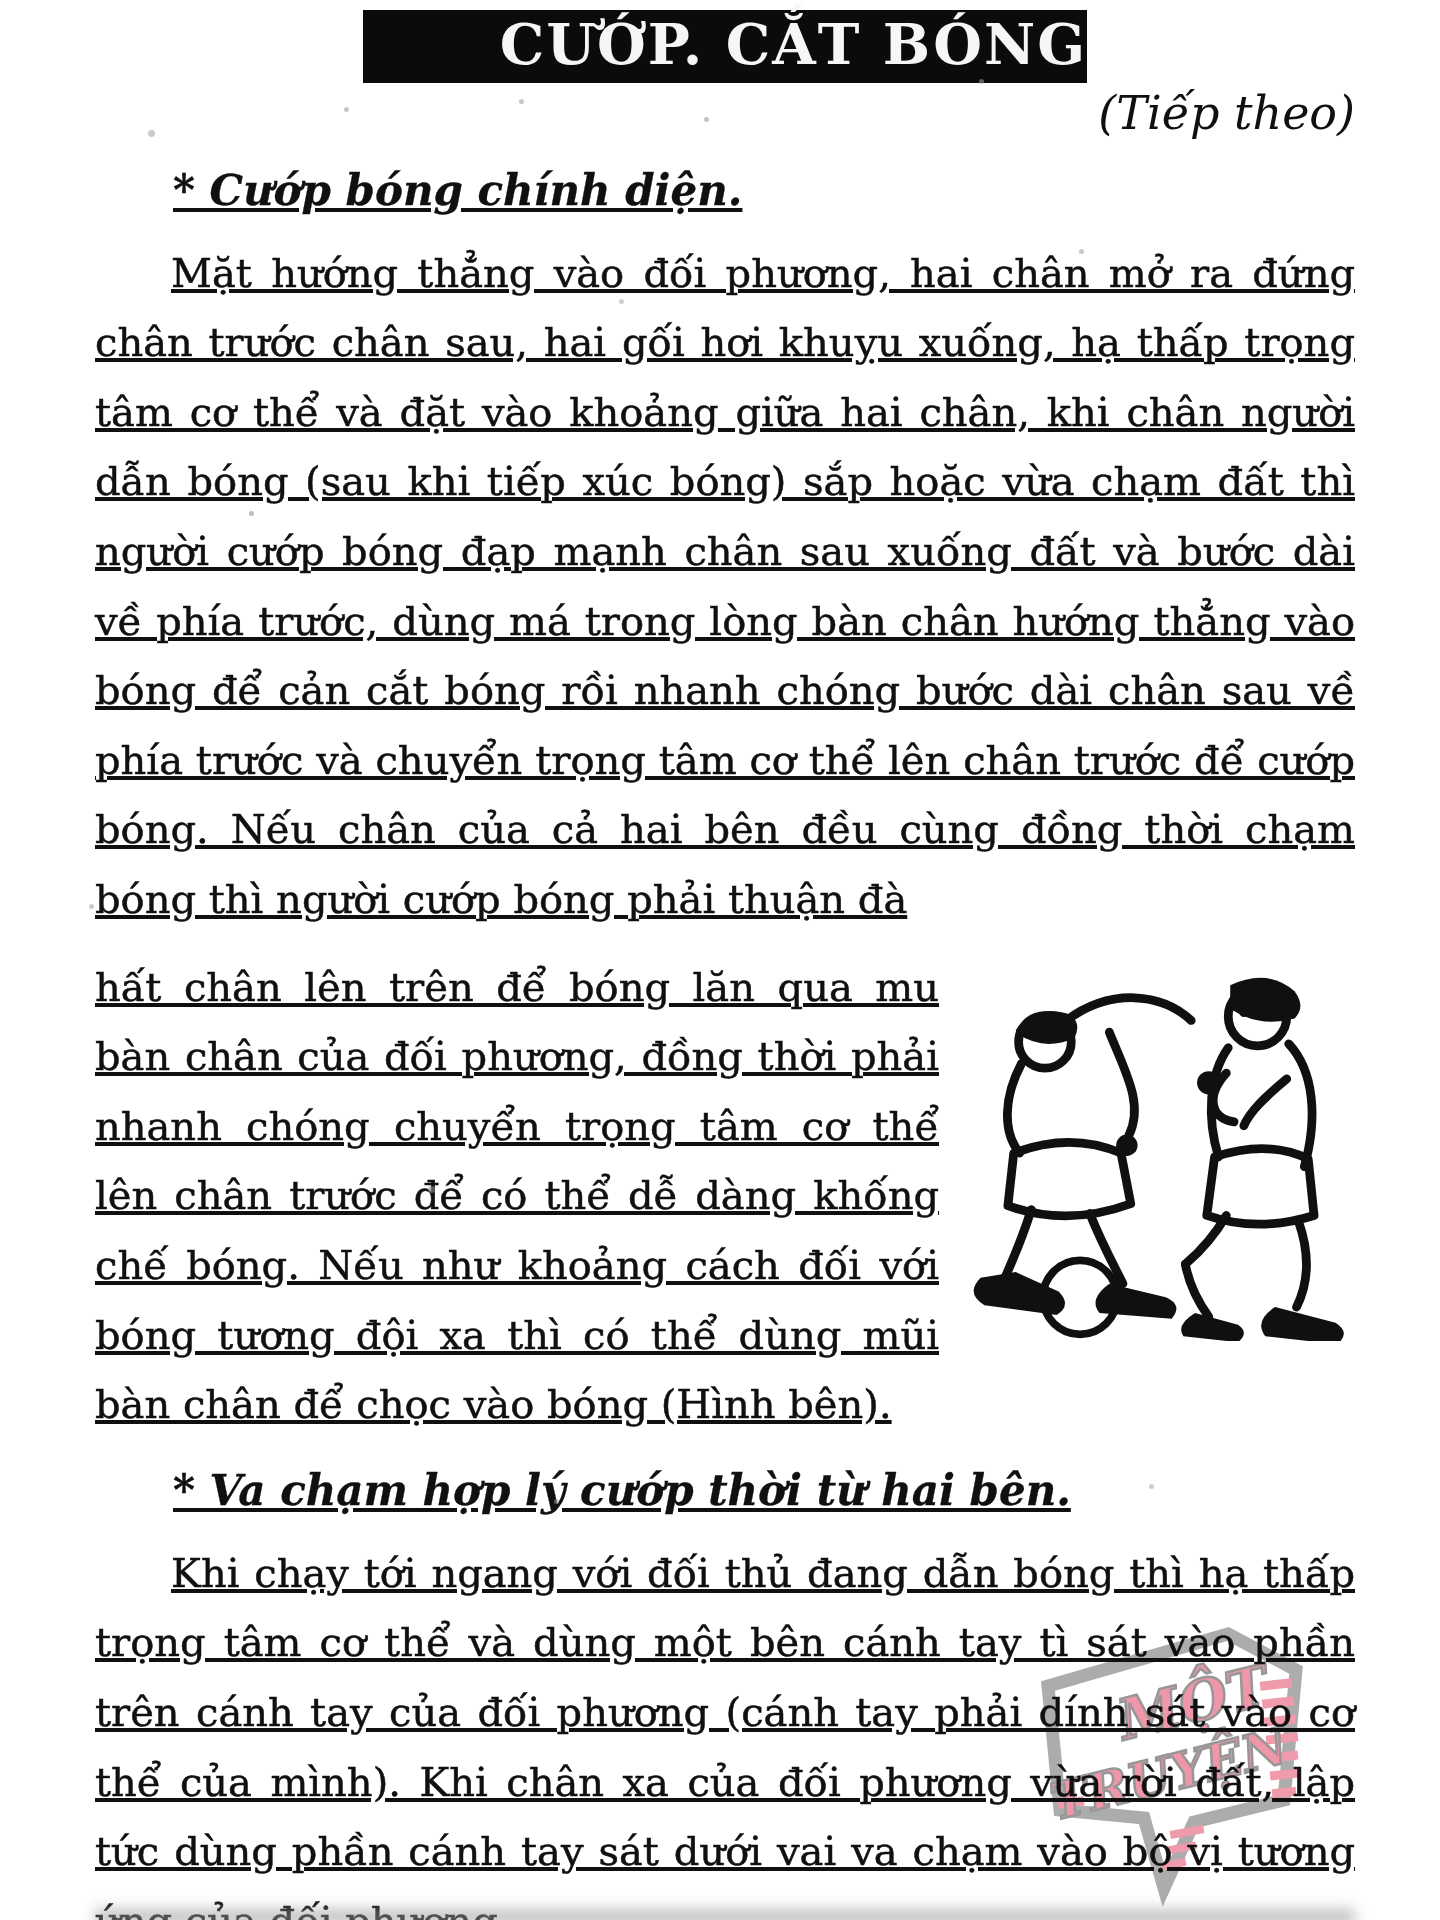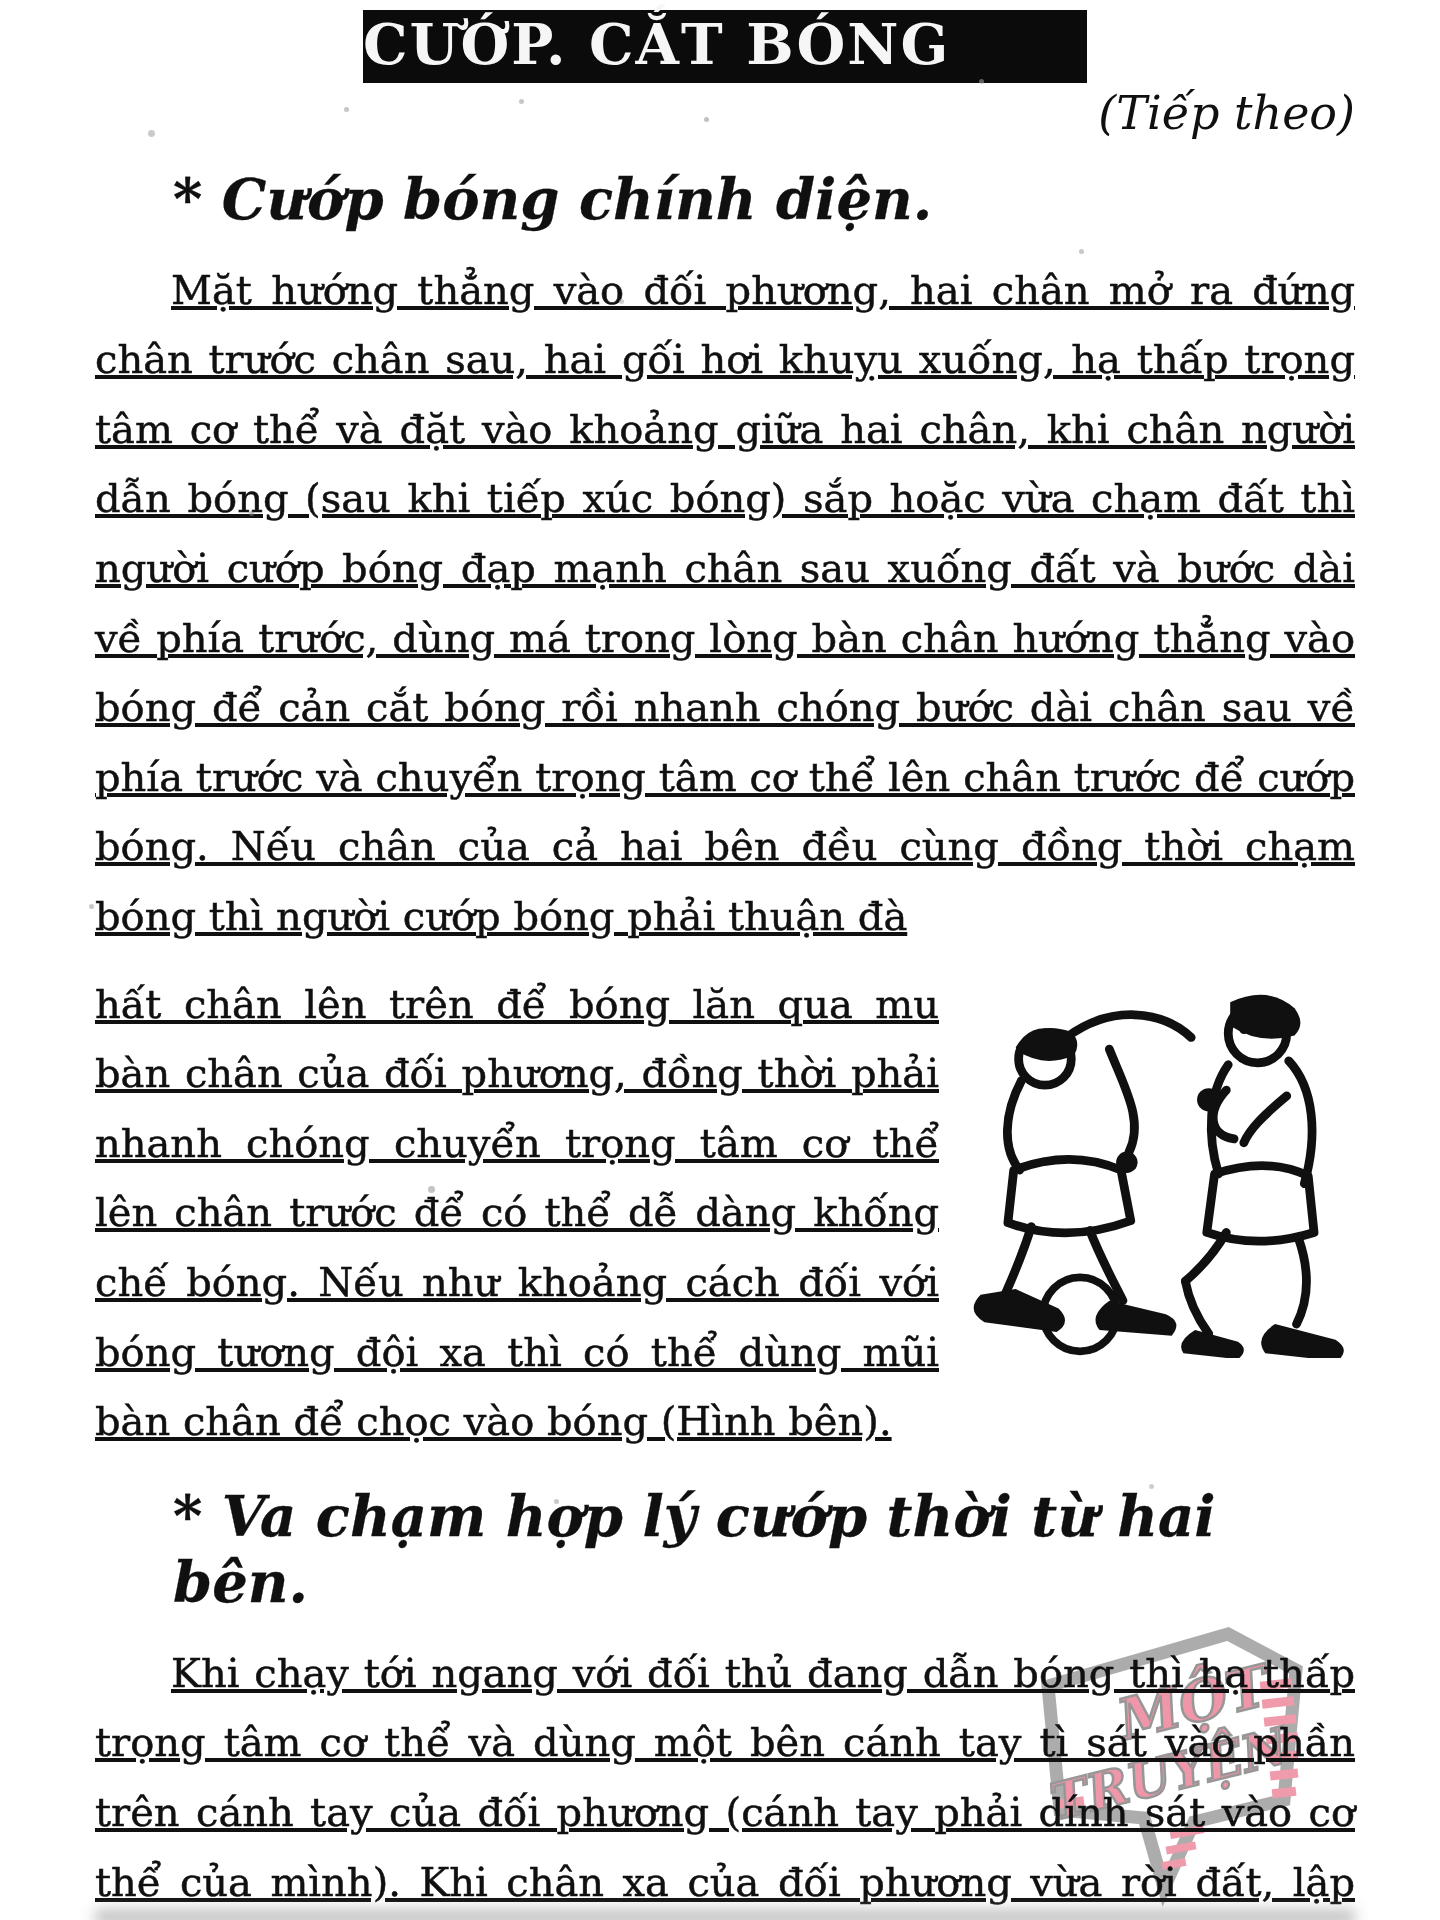--- a/index.html
+++ b/index.html
@@ -4,35 +4,35 @@
 <style>
   html,body{margin:0;padding:0;}
   body{
     width:1440px;height:1920px;position:relative;overflow:hidden;
     background:#ffffff;color:#101010;
     font-family:"DejaVu Serif","Liberation Serif",serif;
   }
   .page{position:relative;z-index:1;padding:10px 85px 0 95px;box-sizing:border-box;}
   .banner{
     width:724px;margin:0 auto;background:#0b0b0b;color:#f6f6f6;
-    text-align:left;font-weight:700;font-size:56px;line-height:1.05;
+    text-align:right;font-weight:700;font-size:56px;line-height:1.05;
     padding:5px 0 9px;letter-spacing:2px;
   }
   .subtitle{
     text-align:right;font-style:italic;font-size:46px;line-height:1.15;
     margin-top:4px;
   }
   .lead{
     margin:20px 0 0;font-size:46px;font-weight:700;font-style:italic;
     line-height:1.56;text-align:justify;text-indent:72px;
     -webkit-text-stroke:0.4px #101010;
   }
   .lead .marker{font-style:normal;margin-right:20px;font-weight:400;}
   .subhead{
-    margin:26px 0 0 78px;font-size:56px;font-style:italic;font-weight:700;
+    margin:26px 0 0 78px;font-size:42px;font-style:italic;font-weight:700;text-decoration:underline;
     -webkit-text-stroke:0.3px #101010;
   }
   .body{
     margin:24px 0 0;font-size:40px;line-height:1.74;text-align:justify;text-decoration:underline;
     -webkit-text-stroke:0.5px #101010;
   }
   .indent{text-indent:76px;}
   .wrapblock{margin:0;}
   .wrapblock::after{content:"";display:block;clear:both;}
   .wrapblock .body{margin-top:18px;}

